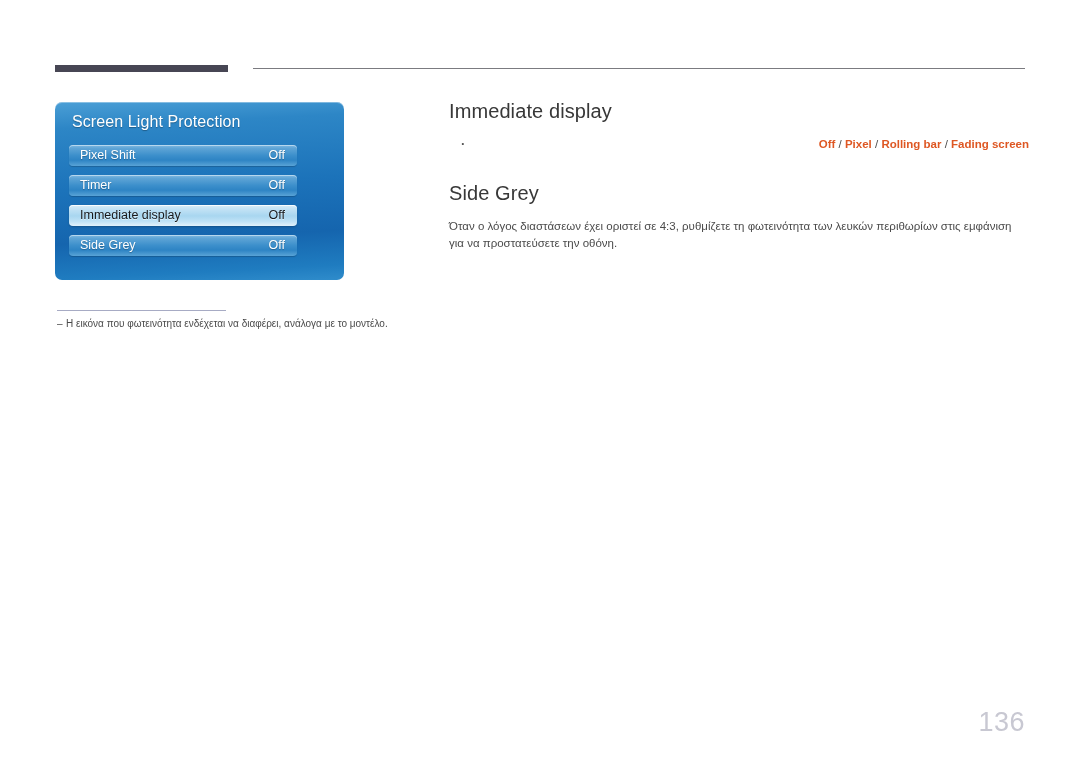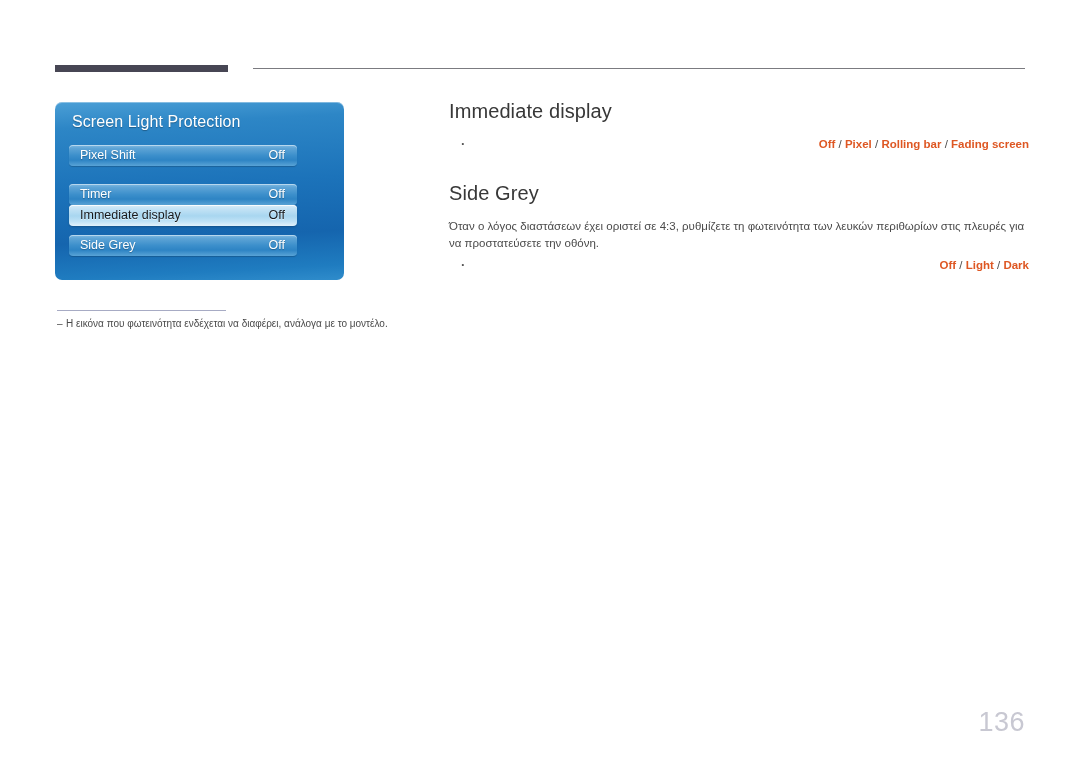--- a/index.html
+++ b/index.html
@@ -92,21 +92,21 @@
   .osd-row.normal .osd-row-value {
     color: #ffffff;
     text-shadow: 0 1px 1px rgba(0,0,0,0.28);
   }
   .osd-row.selected .osd-row-label,
   .osd-row.selected .osd-row-value {
     color: #17191c;
     text-shadow: 0 1px 0 rgba(255,255,255,0.55);
   }
   .osd-row.r0 { top: 43px; }
-  .osd-row.r1 { top: 82px; }
+  .osd-row.r1 { top: 73px; }
   .osd-row.r2 { top: 103px; }
   .osd-row.r3 { top: 133px; }
 
   
   .footnote-rule {
     position: absolute;
     left: 57px;
     top: 310px;
     width: 169px;
     height: 1px;
@@ -229,21 +229,18 @@
 
   <div class="section">
     <h2 class="section-heading">Immediate display</h2>
     <ul class="option-list">
       <li class="option-item"><span><span>Off</span><span class="sep"> / </span><span>Pixel</span><span class="sep"> / </span><span>Rolling bar</span><span class="sep"> / </span><span>Fading screen</span></span></li>
     </ul>
   </div>
 
   <div class="section">
     <h2 class="section-heading">Side Grey</h2>
-    <p class="section-desc">Όταν ο λόγος διαστάσεων έχει οριστεί σε 4:3, ρυθμίζετε τη φωτεινότητα των λευκών περιθωρίων στις πλευρές για να προστατεύσετε την οθόνη.</p>
-    <ul class="option-list">
-      <li class="option-item"><span><span>Off</span><span class="sep"> / </span><span>Light</span><span class="sep"> / </span><span>Dark</span></span></li>
-    </ul>
+    <p class="section-desc">Όταν ο λόγος διαστάσεων έχει οριστεί σε 4:3, ρυθμίζετε τη φωτεινότητα των λευκών περιθωρίων στις εμφάνιση για να προστατεύσετε την οθόνη.</p>
   </div>
 
 </div>
 
 <div class="page-number">136</div>
 
 </body></html>

